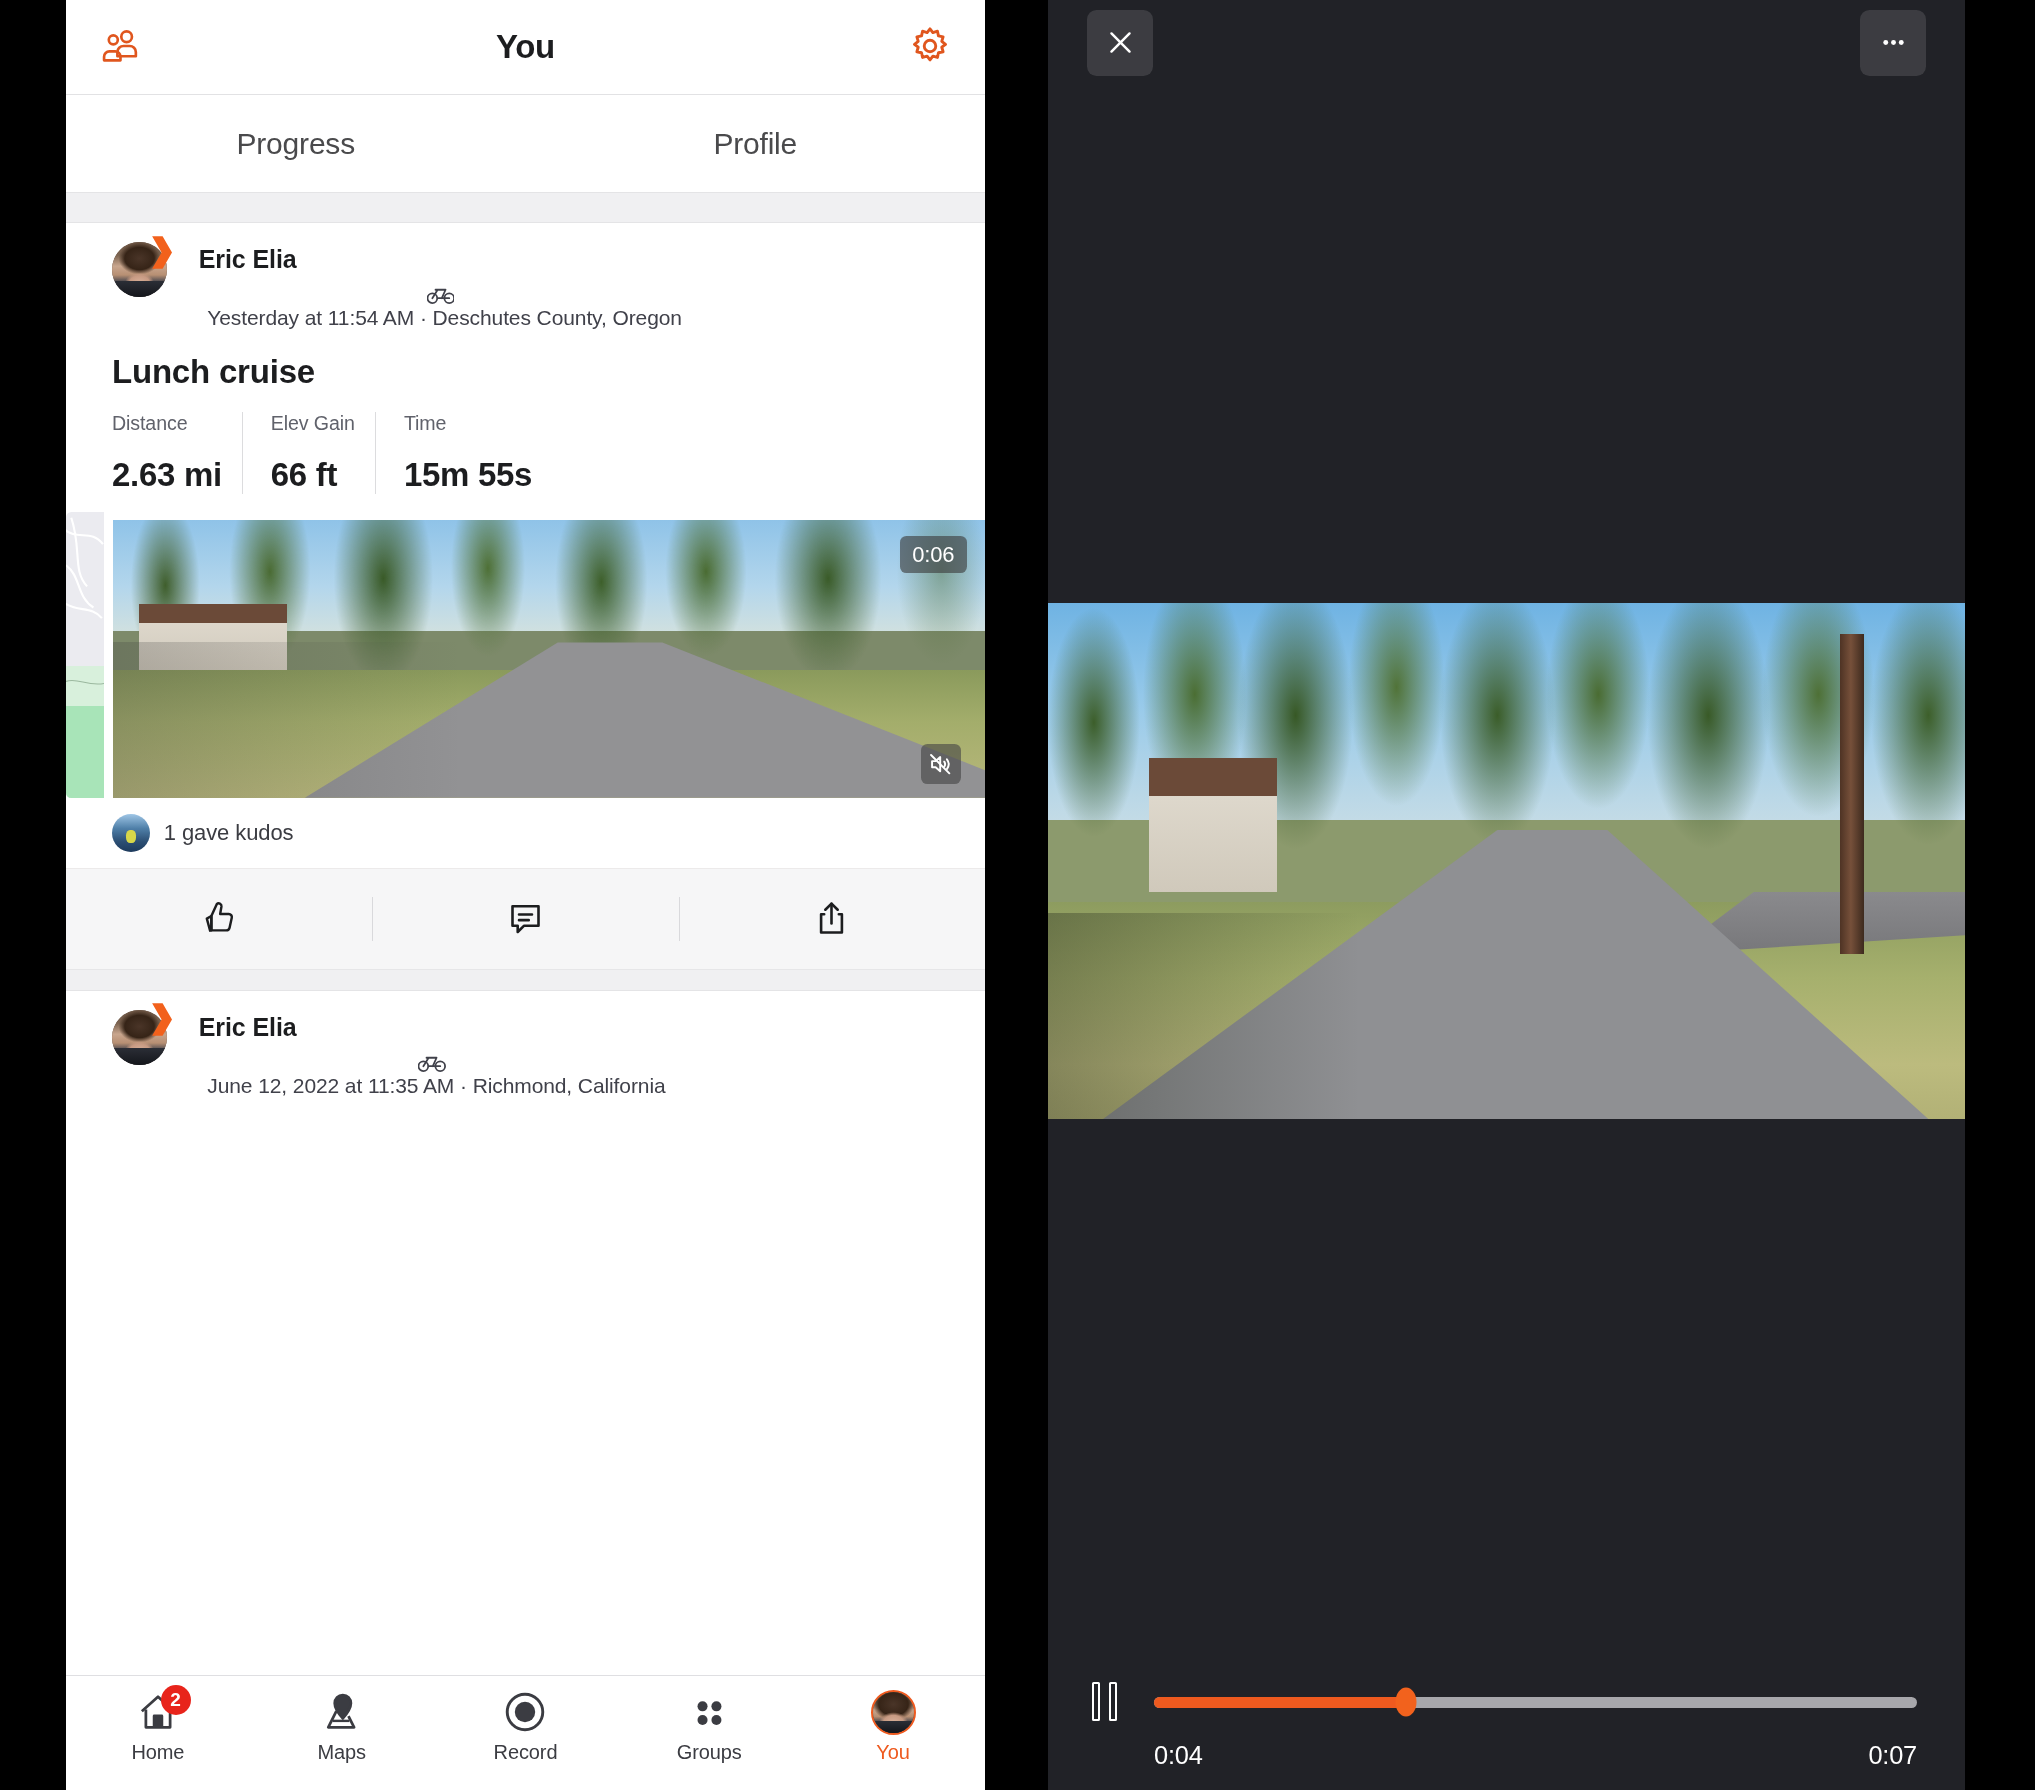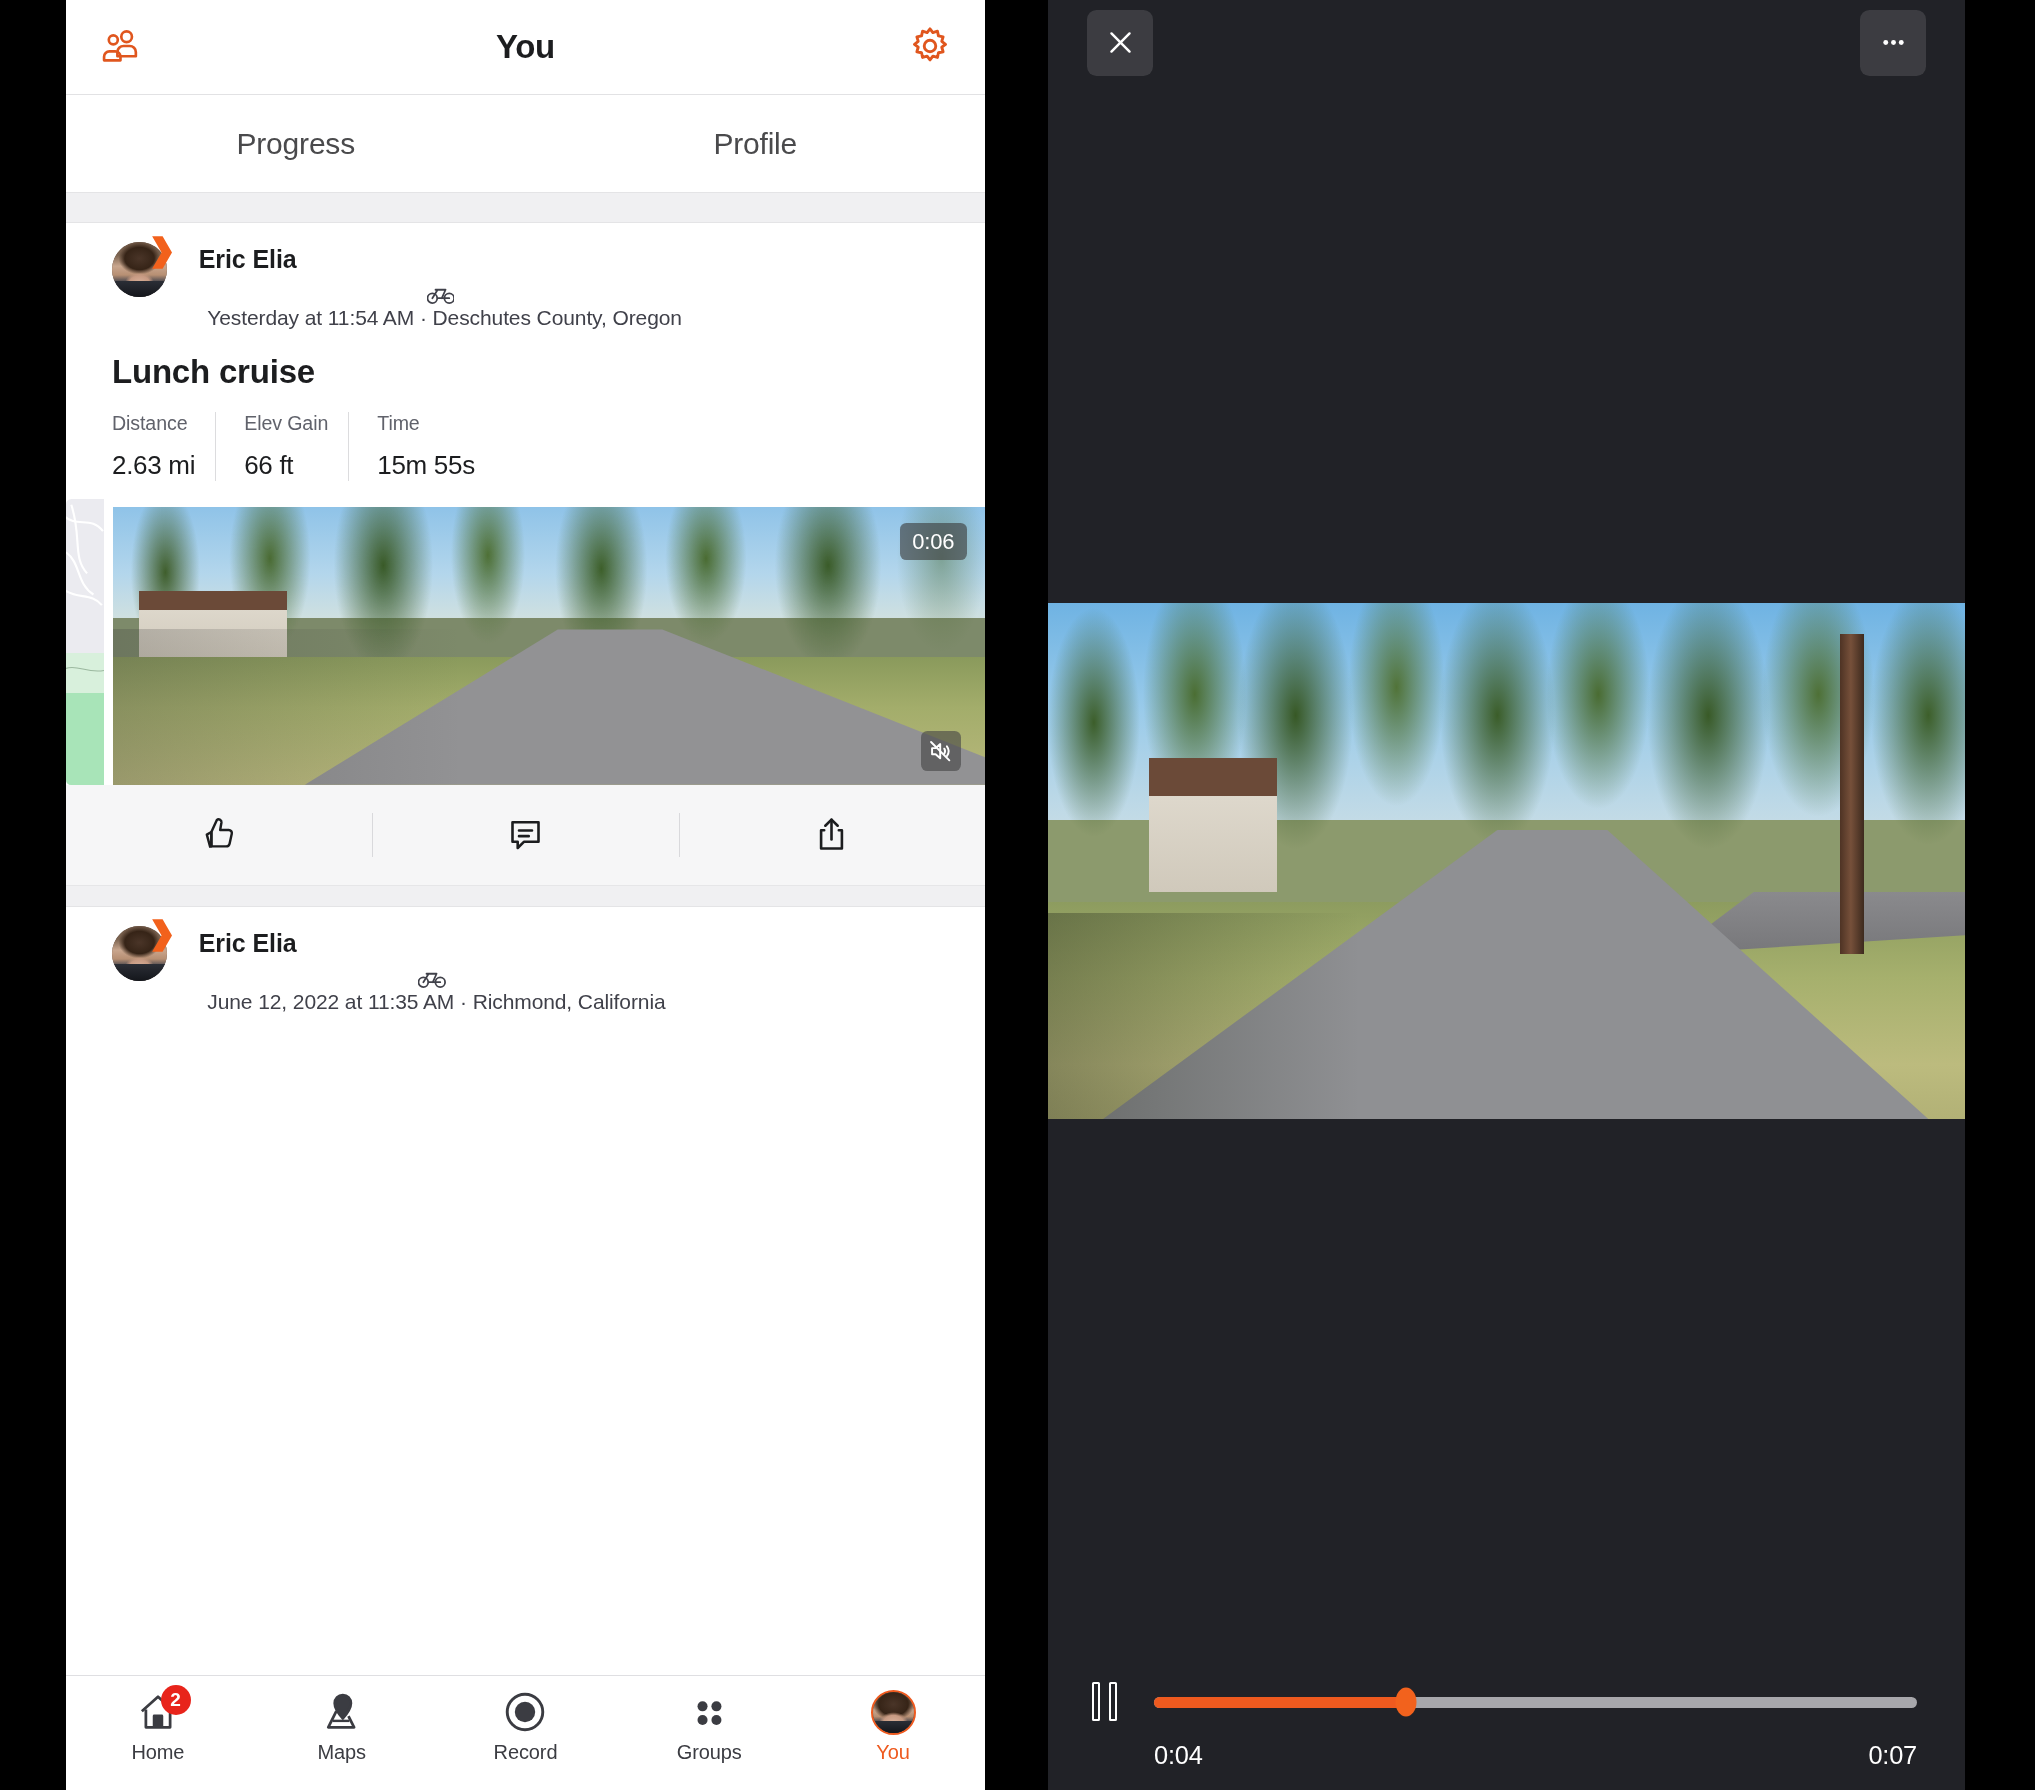--- a/index.html
+++ b/index.html
@@ -67,21 +67,21 @@
   .uname { font-size: 25px; font-weight: bold; color: #1c1d1f; letter-spacing: -0.1px; }
   .meta { display: flex; align-items: center; margin-top: 10.6px; flex-direction: column; }
   .meta-txt { font-size: 21px; color: #40414a; margin-left: 8.5px; letter-spacing: -0.1px; }
 
   .card-title { font-size: 33px; font-weight: bold; color: #1c1d1f; padding: 23px 0 0 46px; letter-spacing: -0.2px; }
 
   .stats { display: flex; padding: 21px 0 18px 46px; }
   .stat { padding-right: 20px; }
   .stat + .stat { border-left: 1.1px solid #dcdcde; padding-left: 28px; }
   .stat-lbl { font-size: 19.6px; color: #60626b; letter-spacing: -0.1px; }
-  .stat-val { font-size: 26px; color: #1c1d1f; margin-top: 15px; letter-spacing: -0.3px; }
+  .stat-val { font-size: 33px; color: #1c1d1f; margin-top: 21px; letter-spacing: -0.3px; font-weight: bold; }
 
   
   .media { position: relative; height: 286px; background: #fff; overflow: hidden; }
   .map-peek {
     position: absolute; left: 0; top: 0; width: 38px; height: 100%;
     background: #ebebf0; border-radius: 5.3px 0 0 5.3px; overflow: hidden;
   }
   .map-green-1 { position:absolute; left:0; right:0; top:54%; bottom:0; background:#d8f0dc; }
   .map-green-2 { position:absolute; left:0; right:0; top:68%; bottom:0; background:#a8e4b8; }
   .map-road { position:absolute; stroke:#fff; fill:none; }
@@ -364,20 +364,24 @@
             <svg width="24.4" height="24.4" viewBox="0 0 24 24" fill="none" stroke="#ffffff" stroke-width="1.9" stroke-linecap="round" stroke-linejoin="round">
               <path d="M4 9 h3.5 L12 5 v14 l-4.5-4 H4 z"></path>
               <path d="M16 9.5 a4.5 4.5 0 0 1 0 5"></path>
               <path d="M18.6 7.2 a8 8 0 0 1 0 9.6"></path>
               <path d="M3 3 L21 21"></path>
             </svg>
           </div>
         </div>
       </div>
 
+      <div class="kudos">
+        <div class="kudo-ava"></div>
+        <div class="kudos-txt">1 gave kudos</div>
+      </div>
 
       <div class="actions">
         <div class="act">
           <svg width="39" height="39" viewBox="0 0 24 24" fill="none" stroke="#1c1d1f" stroke-width="1.5" stroke-linejoin="round">
             <path d="M7 10.5 L10.3 3.2 a1.7 1.7 0 0 1 2.9 1.4 L12.4 9.2 h5.3 a1.9 1.9 0 0 1 1.85 2.35 l-1.35 6.1 A2.1 2.1 0 0 1 16.15 19.3 H7 z"></path>
             <path d="M7 10.5 L4.2 12.1 l2 7.4 L7 19.3 z"></path>
           </svg>
         </div>
         <div class="act">
           <svg width="39" height="39" viewBox="0 0 24 24" fill="none" stroke="#1c1d1f" stroke-width="1.6" stroke-linejoin="round">

